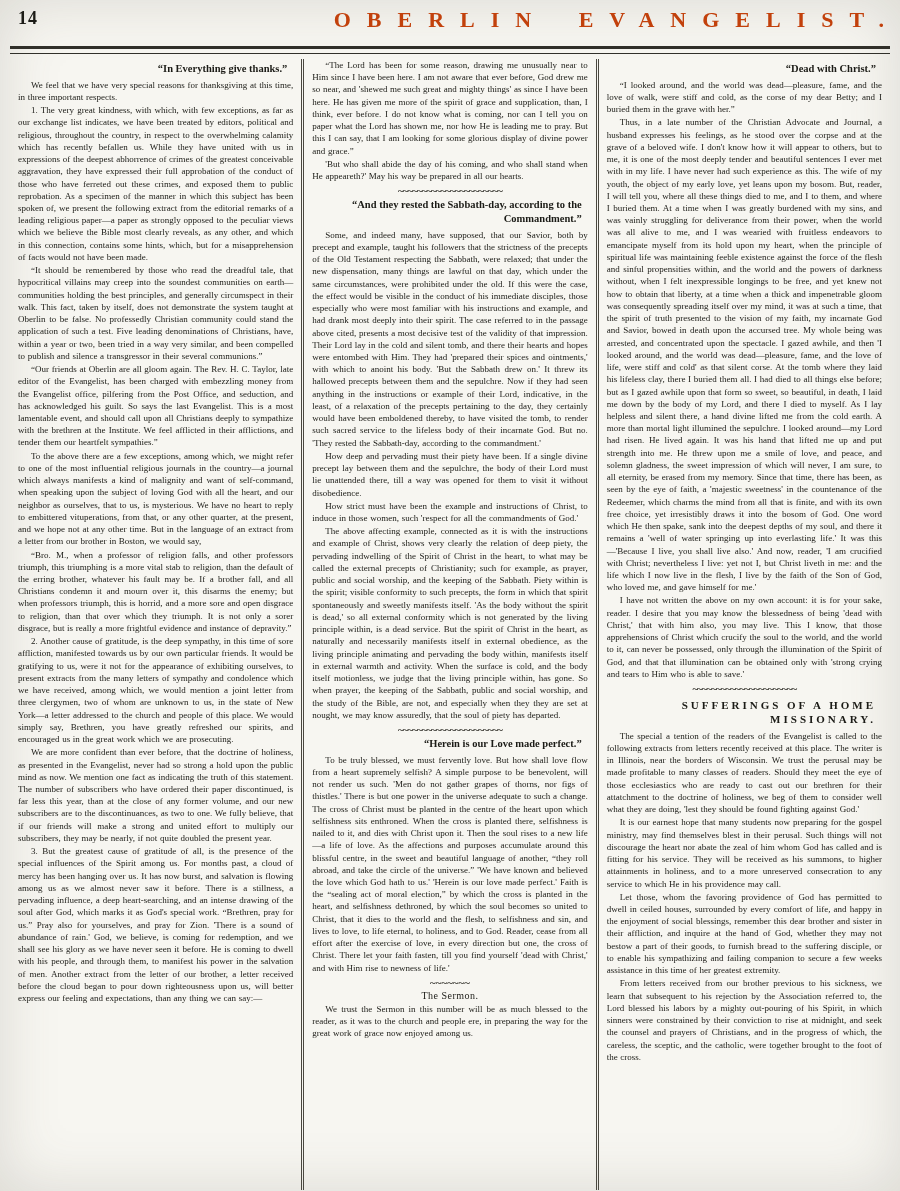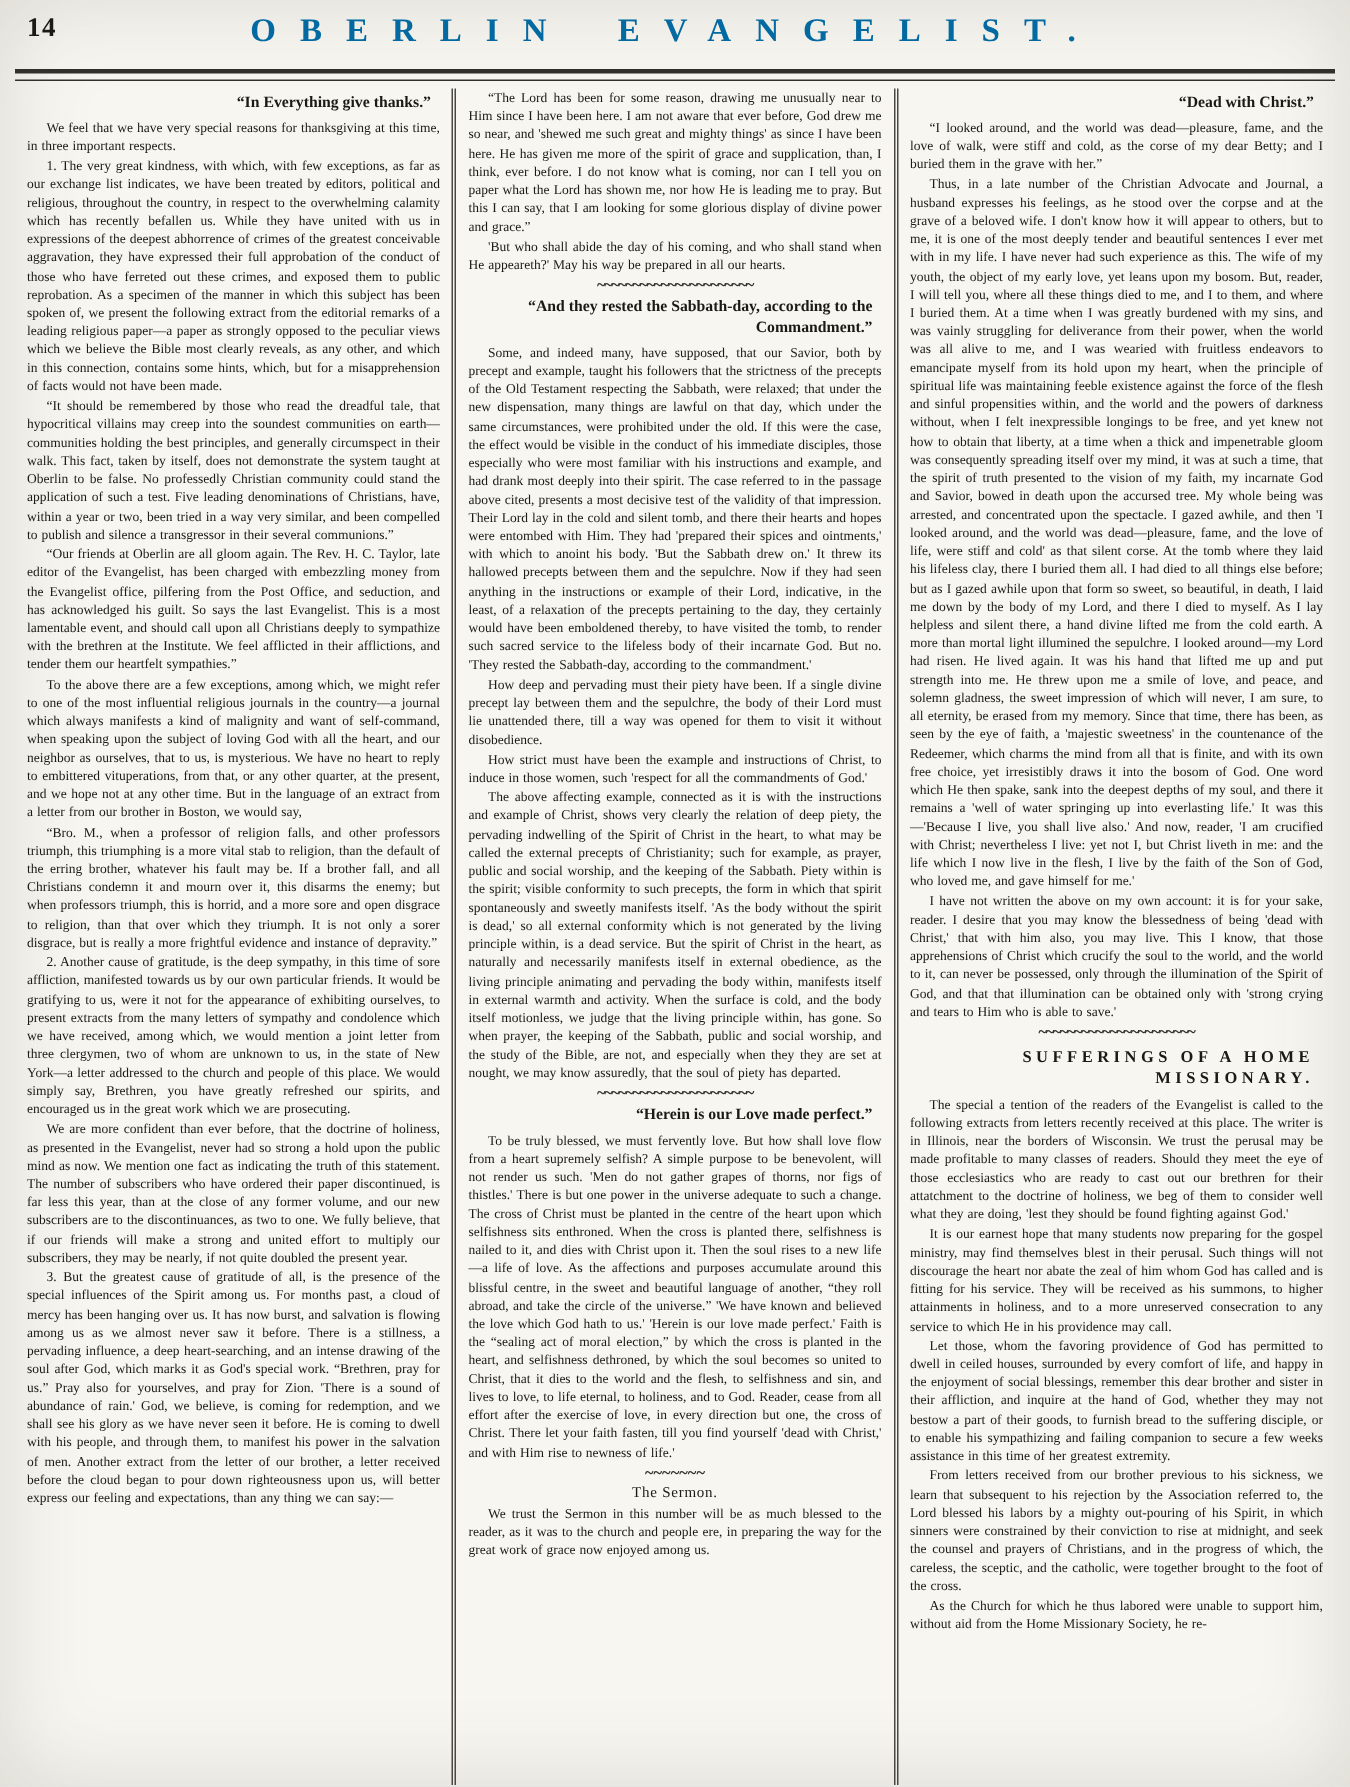--- a/index.html
+++ b/index.html
@@ -7,23 +7,23 @@
     position:relative;width:900px;height:1191px;margin:0 auto;
     background:#f7f6f1;
     color:#1b1b16;
     font-family:"Liberation Serif", serif;
     overflow:hidden;
     box-shadow:inset 0 0 60px rgba(90,85,70,0.18);
   }
   .header{position:relative;height:36px;padding-top:7px;}
   .page-number{position:absolute;left:18px;top:8px;font-size:18px;font-weight:bold;letter-spacing:1px;}
   .masthead{
-    text-align:center;font-size:22px;font-weight:bold;
+    text-align:right;font-size:22px;font-weight:bold;
     letter-spacing:16px;word-spacing:10px;
-    color:#0369a1;white-space:nowrap;
+    color:#c2410c;white-space:nowrap;
   }
   .double-rule{
     margin:3px 10px 0 10px;height:4px;
     border-top:3px solid #31302a;border-bottom:1.5px solid #31302a;
   }
   .columns{
     display:flex;align-items:stretch;
     padding:5px 10px 0 10px;height:1136px;box-sizing:border-box;
   }
   .col{flex:1 1 0;padding:0 8px;overflow:hidden;min-width:0;}
@@ -91,16 +91,15 @@
         <div class="article-heading">“Dead with Christ.”</div>
         <p class="body-para">“I looked around, and the world was dead—pleasure, fame, and the love of walk, were stiff and cold, as the corse of my dear Betty; and I buried them in the grave with her.”</p>
         <p class="body-para">Thus, in a late number of the Christian Advocate and Journal, a husband expresses his feelings, as he stood over the corpse and at the grave of a beloved wife. I don't know how it will appear to others, but to me, it is one of the most deeply tender and beautiful sentences I ever met with in my life. I have never had such experience as this. The wife of my youth, the object of my early love, yet leans upon my bosom. But, reader, I will tell you, where all these things died to me, and I to them, and where I buried them. At a time when I was greatly burdened with my sins, and was vainly struggling for deliverance from their power, when the world was all alive to me, and I was wearied with fruitless endeavors to emancipate myself from its hold upon my heart, when the principle of spiritual life was maintaining feeble existence against the force of the flesh and sinful propensities within, and the world and the powers of darkness without, when I felt inexpressible longings to be free, and yet knew not how to obtain that liberty, at a time when a thick and impenetrable gloom was consequently spreading itself over my mind, it was at such a time, that the spirit of truth presented to the vision of my faith, my incarnate God and Savior, bowed in death upon the accursed tree. My whole being was arrested, and concentrated upon the spectacle. I gazed awhile, and then 'I looked around, and the world was dead—pleasure, fame, and the love of life, were stiff and cold' as that silent corse. At the tomb where they laid his lifeless clay, there I buried them all. I had died to all things else before; but as I gazed awhile upon that form so sweet, so beautiful, in death, I laid me down by the body of my Lord, and there I died to myself. As I lay helpless and silent there, a hand divine lifted me from the cold earth. A more than mortal light illumined the sepulchre. I looked around—my Lord had risen. He lived again. It was his hand that lifted me up and put strength into me. He threw upon me a smile of love, and peace, and solemn gladness, the sweet impression of which will never, I am sure, to all eternity, be erased from my memory. Since that time, there has been, as seen by the eye of faith, a 'majestic sweetness' in the countenance of the Redeemer, which charms the mind from all that is finite, and with its own free choice, yet irresistibly draws it into the bosom of God. One word which He then spake, sank into the deepest depths of my soul, and there it remains a 'well of water springing up into everlasting life.' It was this—'Because I live, you shall live also.' And now, reader, 'I am crucified with Christ; nevertheless I live: yet not I, but Christ liveth in me: and the life which I now live in the flesh, I live by the faith of the Son of God, who loved me, and gave himself for me.'</p>
         <p class="body-para">I have not written the above on my own account: it is for your sake, reader. I desire that you may know the blessedness of being 'dead with Christ,' that with him also, you may live. This I know, that those apprehensions of Christ which crucify the soul to the world, and the world to it, can never be possessed, only through the illumination of the Spirit of God, and that that illumination can be obtained only with 'strong crying and tears to Him who is able to save.'</p>
         <div class="squiggle-divider">~~~~~~~~~~~~~~~~~~~~~~</div>
         <div class="article-heading caps-heading">SUFFERINGS OF A HOME MISSIONARY.</div>
         <p class="body-para">The special a tention of the readers of the Evangelist is called to the following extracts from letters recently received at this place. The writer is in Illinois, near the borders of Wisconsin. We trust the perusal may be made profitable to many classes of readers. Should they meet the eye of those ecclesiastics who are ready to cast out our brethren for their attatchment to the doctrine of holiness, we beg of them to consider well what they are doing, 'lest they should be found fighting against God.'</p>
         <p class="body-para">It is our earnest hope that many students now preparing for the gospel ministry, may find themselves blest in their perusal. Such things will not discourage the heart nor abate the zeal of him whom God has called and is fitting for his service. They will be received as his summons, to higher attainments in holiness, and to a more unreserved consecration to any service to which He in his providence may call.</p>
         <p class="body-para">Let those, whom the favoring providence of God has permitted to dwell in ceiled houses, surrounded by every comfort of life, and happy in the enjoyment of social blessings, remember this dear brother and sister in their affliction, and inquire at the hand of God, whether they may not bestow a part of their goods, to furnish bread to the suffering disciple, or to enable his sympathizing and failing companion to secure a few weeks assistance in this time of her greatest extremity.</p>
         <p class="body-para">From letters received from our brother previous to his sickness, we learn that subsequent to his rejection by the Association referred to, the Lord blessed his labors by a mighty out-pouring of his Spirit, in which sinners were constrained by their conviction to rise at midnight, and seek the counsel and prayers of Christians, and in the progress of which, the careless, the sceptic, and the catholic, were together brought to the foot of the cross.</p>
-        <p class="body-para">As the Church for which he thus labored were unable to support him, without aid from the Home Missionary Society, he re-</p>
       </div>
   </div>
 </div>
 
 </body></html>

